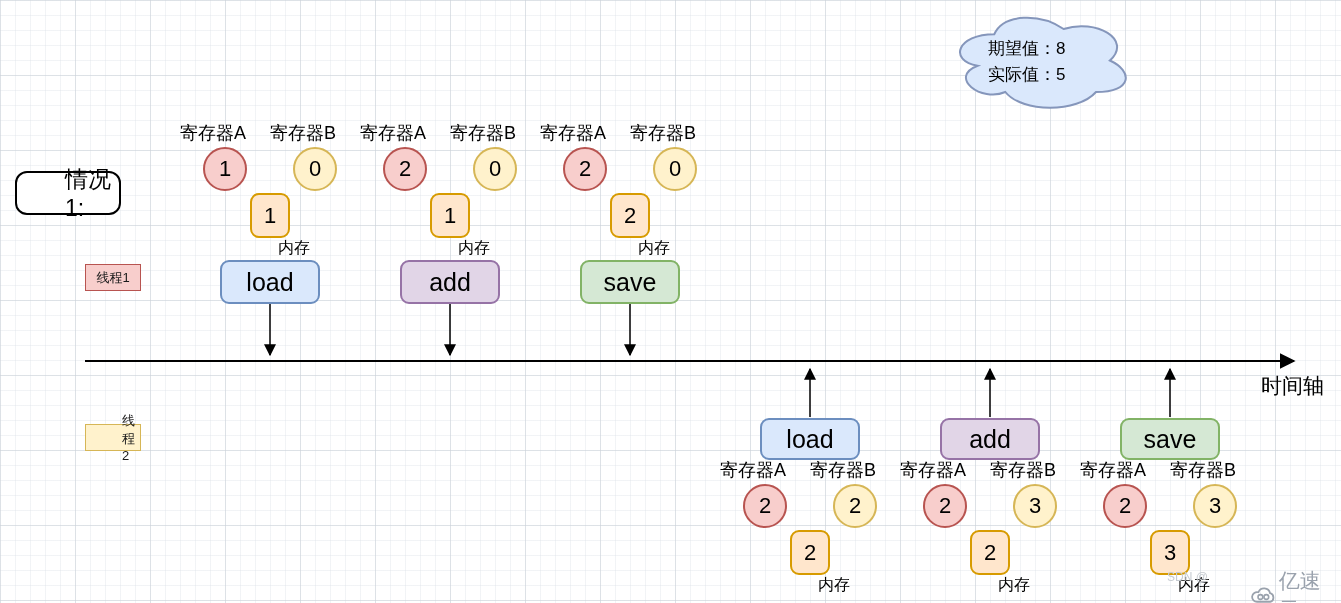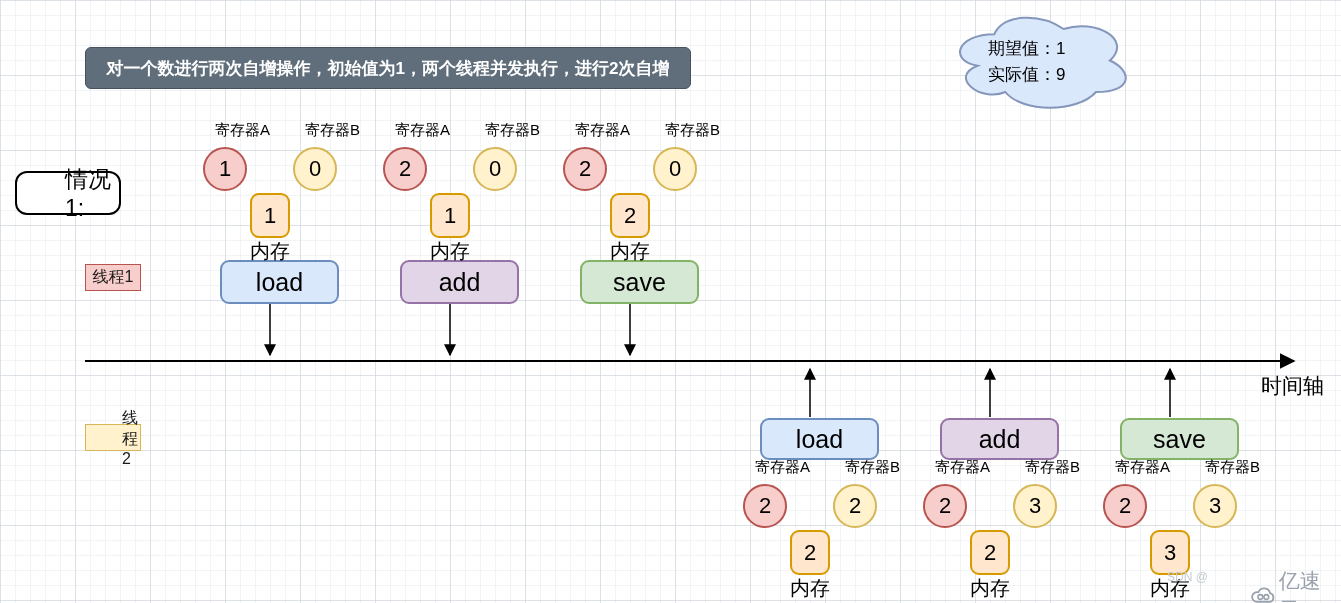--- a/index.html
+++ b/index.html
@@ -35,48 +35,48 @@
   .cloud-svg { position:absolute; left:948px; top:8px; }
   .cloud-text {
     position:absolute; left:978px; top:36px; width:130px;
     font-size:17px; line-height:26px; color:#000; text-align:left;
     padding-left:10px;
   }
 
   .chip {
     position:absolute; width:56px; height:27px;
     display:flex; align-items:center; justify-content:center;
-    font-size:16px; color:#1a1a1a; border:1px solid;
+    font-size:13px; color:#1a1a1a; border:1px solid;
   }
   .chip-t1 { left:85px; top:264px; background:#f8cecc; border-color:#b85450; }
   .chip-t2 { left:85px; top:424px; background:#fff2cc; border-color:#d6b656;padding-left:36px; }
 
   .op-box {
-    position:absolute; width:119px; height:44px; border-radius:9px; border:2px solid;
+    position:absolute; width:100px; height:44px; border-radius:9px; border:2px solid;
     display:flex; align-items:center; justify-content:center;
     font-size:25px; color:#000;
   }
   .op-load { background:#dae8fc; border-color:#6c8ebf; }
   .op-add  { background:#e1d5e7; border-color:#9673a6;text-align:center; }
   .op-save { background:#d5e8d4; border-color:#82b366; }
 
   .reg-group { position:absolute; width:180px; height:142px; }
-  .reg-name  { position:absolute; top:0; width:90px; text-align:right; font-size:15px; color:#000; }
+  .reg-name  { position:absolute; top:0; width:90px; text-align:left; font-size:18px; color:#000; }
   .reg-circle {
     position:absolute; top:26px; width:44px; height:44px; border-radius:50%;
     display:flex; align-items:center; justify-content:center; font-size:22px; color:#000;
   }
   .circle-a { left:23px;  background:#f8cecc; border:2px solid #b85450; }
   .circle-b { left:113px; background:#fff2cc; border:2px solid #d6b656; }
   .mem-box {
     position:absolute; left:70px; top:72px; width:40px; height:45px;
     background:#ffe6cc; border:2px solid #d79b00; border-radius:9px;
     display:flex; align-items:center; justify-content:center; font-size:22px; color:#000;
   }
-  .mem-label { position:absolute; left:50px; top:117px; width:80px; text-align:center; font-size:20px; color:#000; }
+  .mem-label { position:absolute; left:50px; top:117px; width:80px; text-align:right; font-size:16px; color:#000; }
 
   .timeline-label { position:absolute; left:1261px; top:372px; font-size:21px; color:#000; }
 
   .wm-text  { position:absolute; left:1167px; top:570px; font-size:12px; color:#c6cbd1; }
   .wm-brand { position:absolute; left:1251px; top:567px; display:flex; align-items:center; gap:2px;
               font-size:21px; color:#9aa2ad; }
 </style>
 </head>
 <body>
 
@@ -90,28 +90,27 @@
     </defs>
     <line x1="85" y1="361" x2="1294" y2="361" stroke="#000" stroke-width="2" marker-end="url(#ah)"></line>
     <line x1="270" y1="303" x2="270" y2="355" stroke="#000" stroke-width="1.5" marker-end="url(#ah)"></line>
     <line x1="450" y1="303" x2="450" y2="355" stroke="#000" stroke-width="1.5" marker-end="url(#ah)"></line>
     <line x1="630" y1="303" x2="630" y2="355" stroke="#000" stroke-width="1.5" marker-end="url(#ah)"></line>
     <line x1="810" y1="417" x2="810" y2="369" stroke="#000" stroke-width="1.5" marker-end="url(#ah)"></line>
     <line x1="990" y1="417" x2="990" y2="369" stroke="#000" stroke-width="1.5" marker-end="url(#ah)"></line>
     <line x1="1170" y1="417" x2="1170" y2="369" stroke="#000" stroke-width="1.5" marker-end="url(#ah)"></line>
   </svg>
 
-  <div class="banner">对一个数进行两次自增操作，初始值为1，两个线程并发执行，进行2次自增</div>
 
   <svg class="cloud-svg" width="190" height="112">
     <path d="M 46.25 26.25 C 9.25 26.25 0 52.5 29.6 57.75 C 0 69.3 33.3 94.5 57.35 84 C 74 105 129.5 105 148 84 C 185 84 185 63 161.875 52.5 C 185 31.5 148 10.5 115.625 21 C 92.5 5.25 55.5 5.25 46.25 26.25 Z" fill="#dae8fc" stroke="#8596bb" stroke-width="2"></path>
   </svg>
   <div class="cloud-text">
-    <div>期望值：1</div>
-    <div>实际值：9</div>
+    <div>期望值：8</div>
+    <div>实际值：5</div>
   </div>
 
   <div class="case-box">情况1:</div>
 
   <div class="chip chip-t1">线程1</div>
   <div class="op-box op-load" style="left:220px;top:260px">load</div>
   <div class="op-box op-add" style="left:400px;top:260px">add</div>
   <div class="op-box op-save" style="left:580px;top:260px">save</div>
 
   <div class="reg-group" style="left:180px;top:121px">

